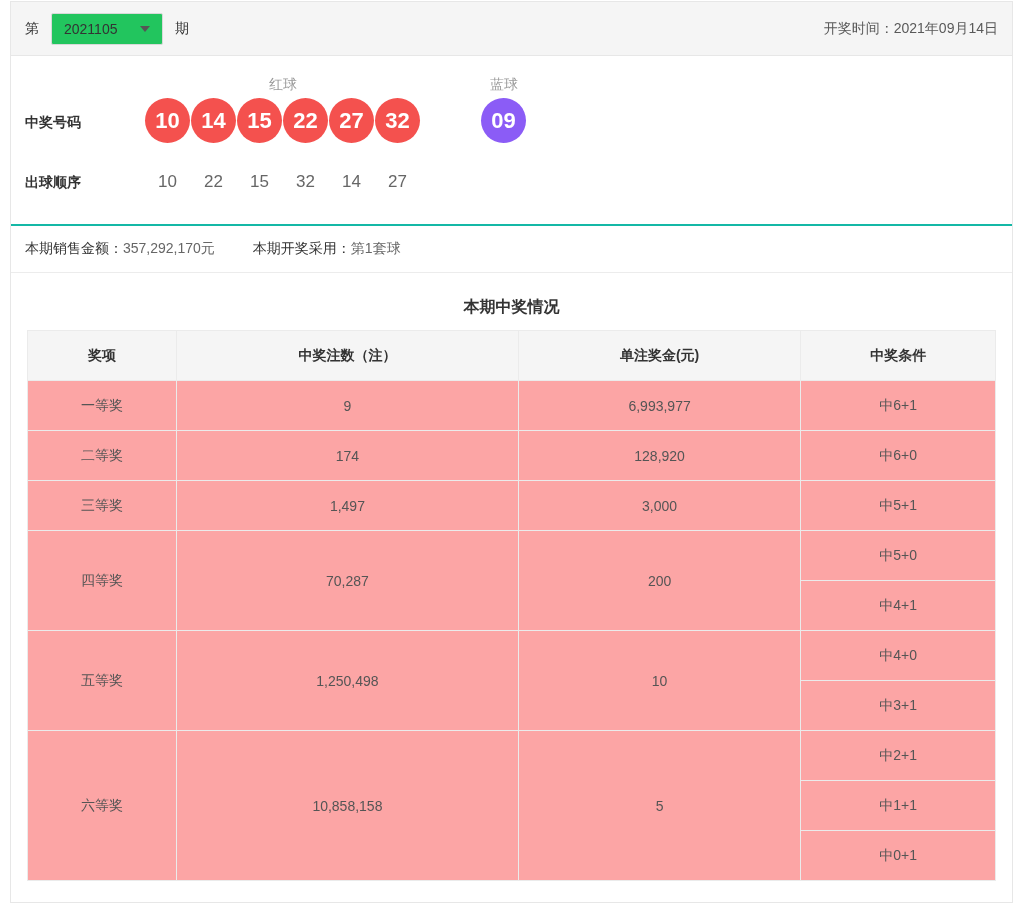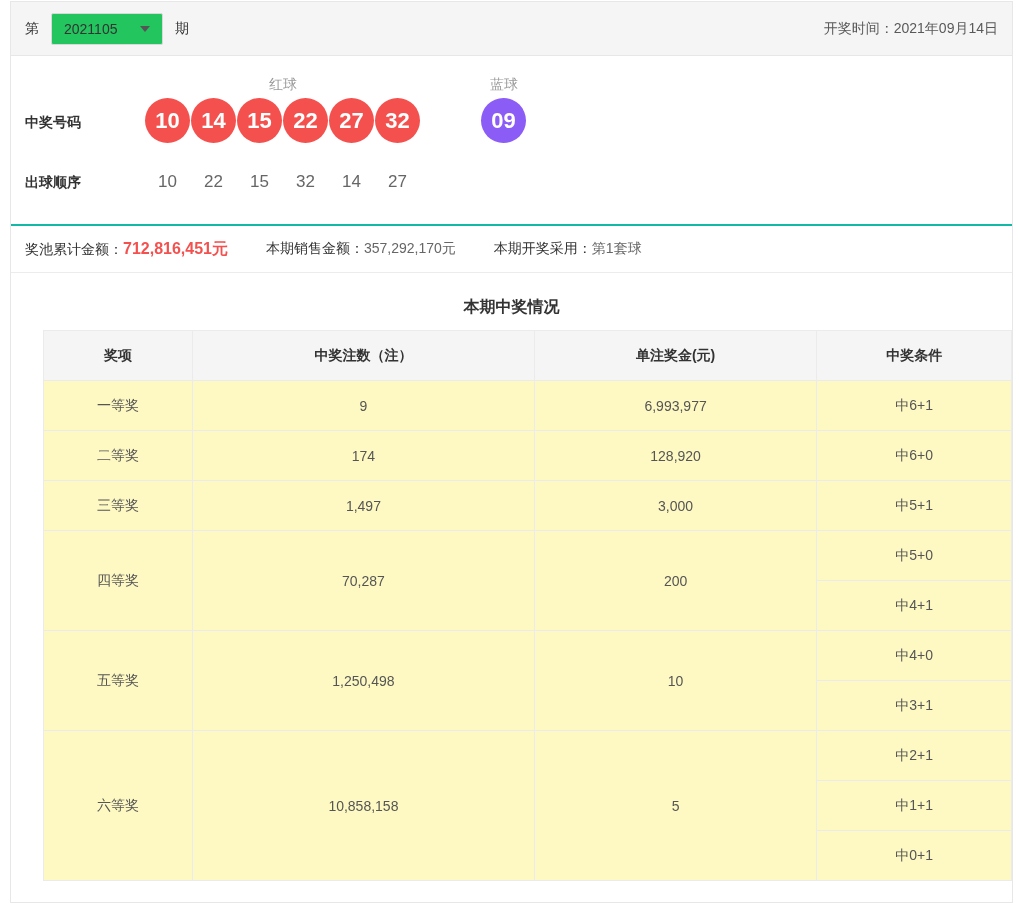--- a/index.html
+++ b/index.html
@@ -114,38 +114,37 @@
   .table-title {
     text-align: center;
     font-size: 16px;
     font-weight: bold;
     color: #333;
   }
   table.prize-table {
     width: 100%;
     margin-top: 12px;
     border-collapse: collapse;
-    margin-left: 16px;
   }
   .prize-table th {
     background: #f5f5f5;
     height: 50px;
     font-size: 14px;
     font-weight: bold;
     color: #333;
     border: 1px solid #ebebeb;
     text-align: center;
   }
   .prize-table td {
     height: 50px;
     font-size: 14px;
     color: #555;
     border: 1px solid #ebebeb;
     text-align: center;
-    background: #fef9c3;
+    background: #fca5a5;
   }
   .col-prize { width: 15.4%; }
   .col-count { width: 35.3%; }
   .col-amount { width: 29.2%; }
   .col-cond { width: 20.1%; }
 </style>
 </head>
 <body>
 
 <div class="page">
@@ -178,23 +177,20 @@
     <span class="order-num" style="left:134px;">10</span>
     <span class="order-num" style="left:180px;">22</span>
     <span class="order-num" style="left:226px;">15</span>
     <span class="order-num" style="left:272px;">32</span>
     <span class="order-num" style="left:318px;">14</span>
     <span class="order-num" style="left:364px;">27</span>
   </div>
 
   <div class="summary-bar">
     <span class="summary-group">
-      <span class="summary-label">奖池累计金额：</span><span class="summary-value-red">712,816,451元</span>
-    </span>
-    <span class="summary-group">
       <span class="summary-label">本期销售金额：</span><span class="summary-value">357,292,170元</span>
     </span>
     <span class="summary-group">
       <span class="summary-label">本期开奖采用：</span><span class="summary-value">第1套球</span>
     </span>
   </div>
 
   <div class="table-section">
     <div class="table-title">本期中奖情况</div>
     <table class="prize-table">

